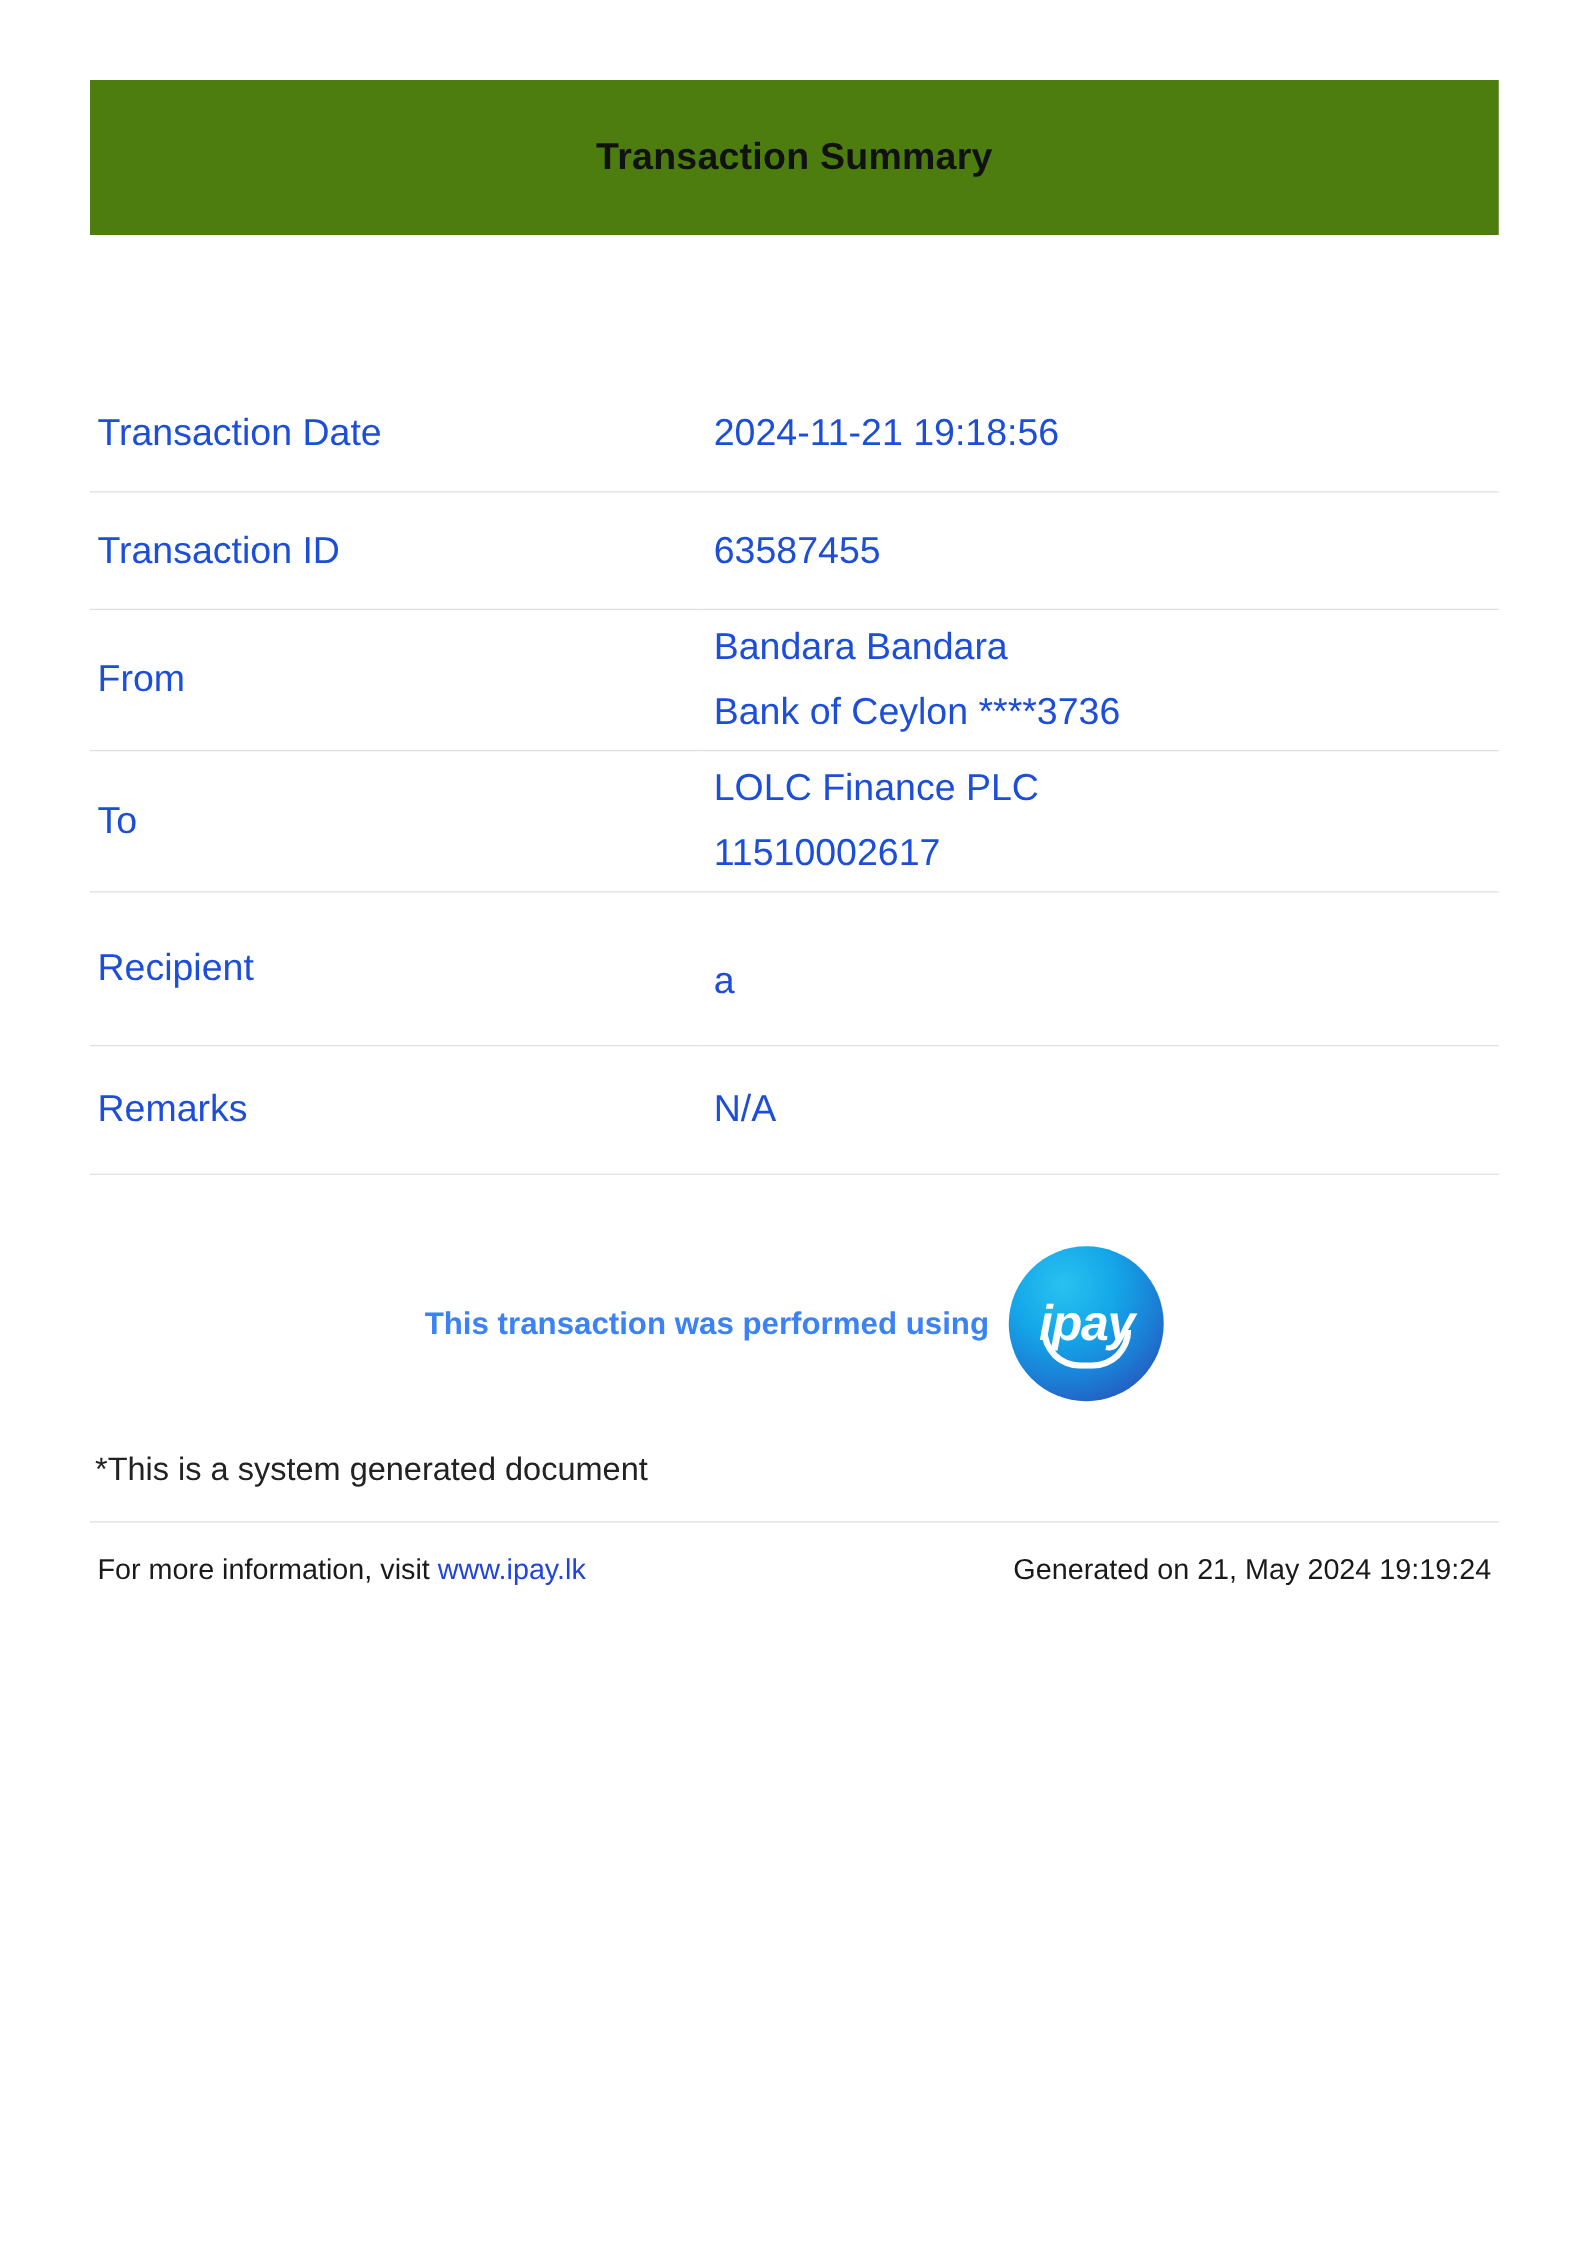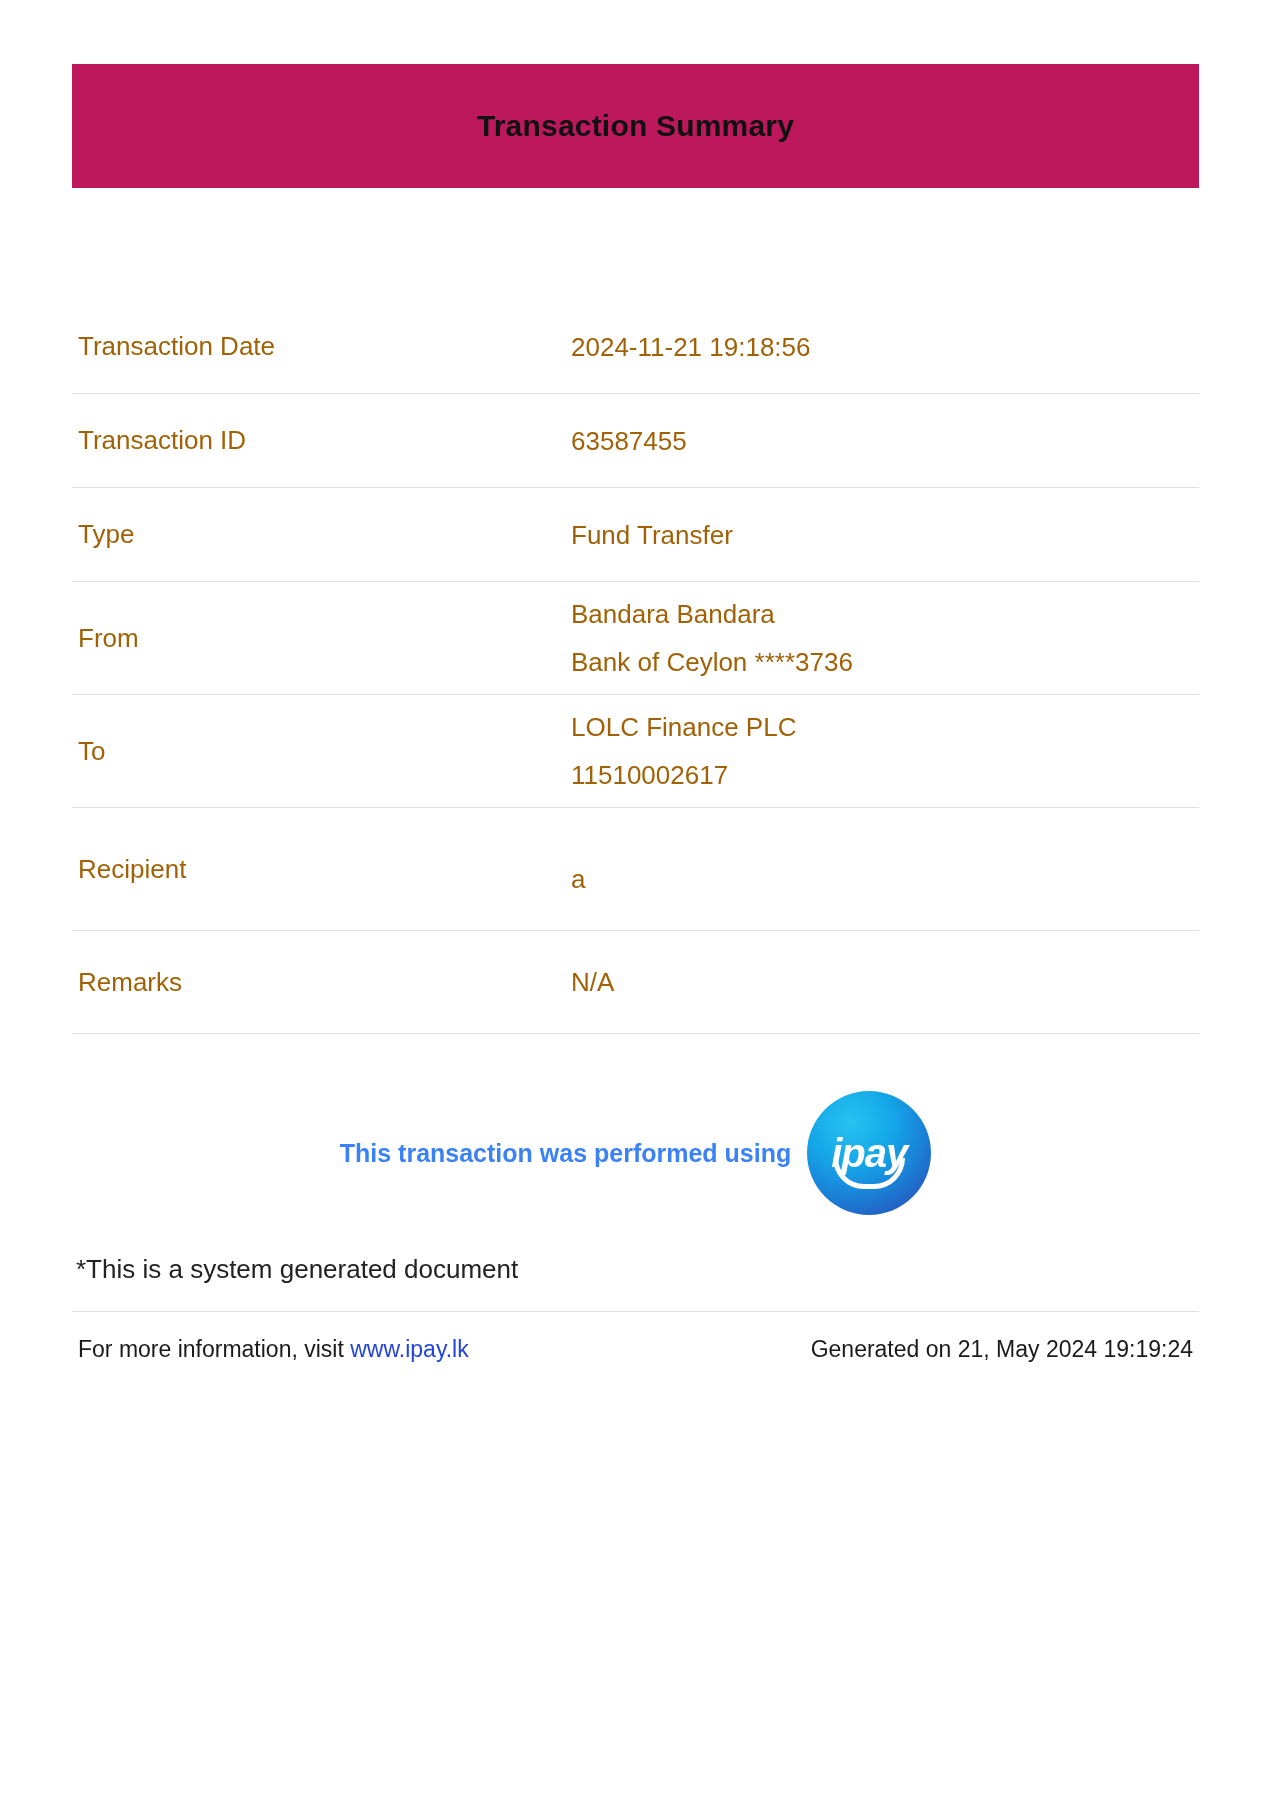--- a/index.html
+++ b/index.html
@@ -19,21 +19,21 @@
     height: 1798px;
     box-sizing: border-box;
     padding: 0;
     position: relative;
   }
   .sheet {
     margin: 64px 72px 0 72px;
     width: 1127px;
   }
   .title-bar {
-    background: #be185d;
+    background: #4d7c0f;
     height: 124px;
     display: flex;
     align-items: center;
     justify-content: center;
   }
   .title-bar .title {
     font-size: 30px;
     font-weight: bold;
     color: #111111;
     letter-spacing: 0.2px;
@@ -66,22 +66,22 @@
   .details {
     margin-top: 112px;
     width: 100%;
     border-collapse: collapse;
   }
   .details tr {
     border-bottom: 1px solid #e0e0e0;
   }
   .details td {
     vertical-align: middle;
-    font-size: 26px;
-    color: #a16207;
+    font-size: 30px;
+    color: #1d4ed8;
     padding: 0;
   }
   .details td.label {
     width: 485px;
     padding-left: 6px;
   }
   .details td.value {
     padding-left: 8px;
   }
   .row-1line td { height: 93px; }
@@ -185,26 +185,20 @@
           <td class="value">
             <span class="value-line">2024-11-21 19:18:56</span>
           </td>
         </tr>
         <tr class="row-1line">
           <td class="label label-mid">Transaction ID</td>
           <td class="value">
             <span class="value-line">63587455</span>
           </td>
         </tr>
-        <tr class="row-1line">
-          <td class="label label-mid">Type</td>
-          <td class="value">
-            <span class="value-line">Fund Transfer</span>
-          </td>
-        </tr>
         <tr class="row-2line">
           <td class="label label-mid">From</td>
           <td class="value">
             <span class="value-line">Bandara Bandara</span>
             <span class="value-line">Bank of Ceylon ****3736</span>
           </td>
         </tr>
         <tr class="row-2line">
           <td class="label label-mid">To</td>
           <td class="value">

